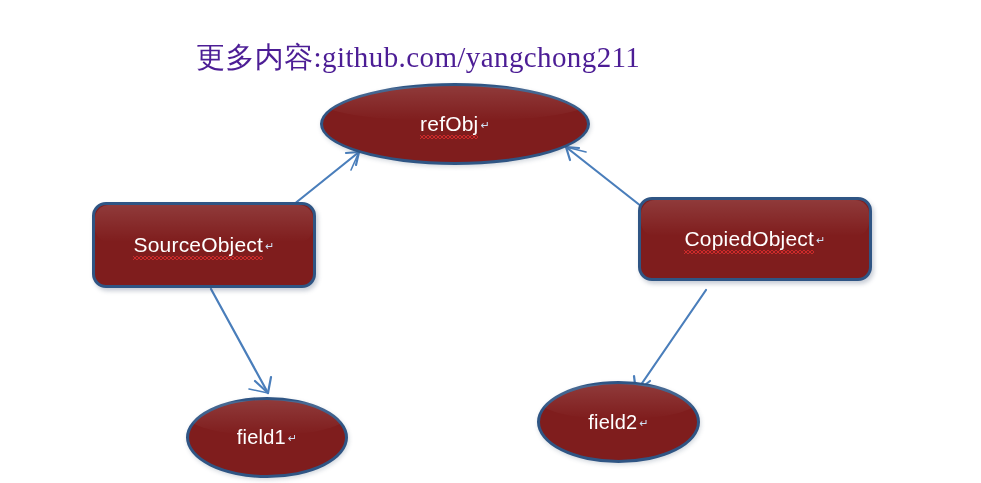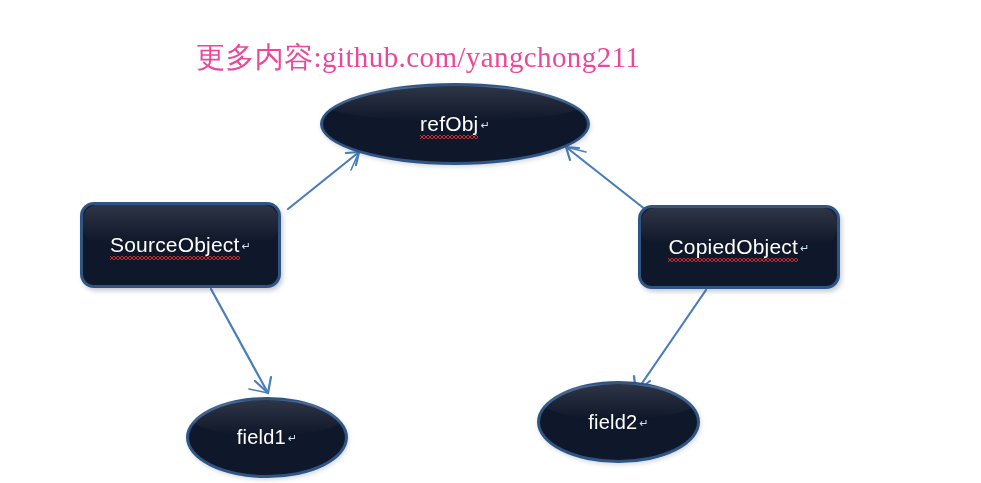--- a/index.html
+++ b/index.html
@@ -22,21 +22,21 @@
   
   #watermark-title {
     position: absolute;
     left: 196px;
     top: 40px;
     width: 540px;
     font-family: "Liberation Serif", "DejaVu Serif", serif;
     font-size: 29px;
     line-height: 34px;
     letter-spacing: 0.4px;
-    color: #ec4899;
+    color: #4c1d95;
     white-space: nowrap;
     z-index: 6;
     user-select: none;
   }
 
   
   #connector-layer {
     position: absolute;
     left: 0;
     top: 0;
@@ -46,21 +46,21 @@
   }
 
   
   .node {
     position: absolute;
     z-index: 4;
     display: flex;
     align-items: center;
     justify-content: center;
     box-sizing: border-box;
-    background: #0f172a;
+    background: #7f1d1d;
     border: 3px solid #2f5584;
     color: #ffffff;
     text-align: center;
   }
   .node.ellipse {
     border-radius: 50%;
   }
   .node.rounded {
     border-radius: 14px;
     box-shadow: 2px 3px 4px rgba(60, 80, 110, 0.28);
@@ -118,30 +118,30 @@
 
   
   #node-refobj {
     left: 320px;
     top: 83px;
     width: 270px;
     height: 82px;
     font-size: 21px;
   }
   #node-sourceobject {
-    left: 80px;
+    left: 92px;
     top: 202px;
-    width: 201px;
+    width: 224px;
     height: 86px;
     font-size: 21px;
   }
   #node-copiedobject {
     left: 638px;
-    top: 205px;
-    width: 202px;
+    top: 197px;
+    width: 234px;
     height: 84px;
     font-size: 21px;
   }
   #node-field1 {
     left: 186px;
     top: 397px;
     width: 162px;
     height: 81px;
     font-size: 20px;
     justify-content: center;

